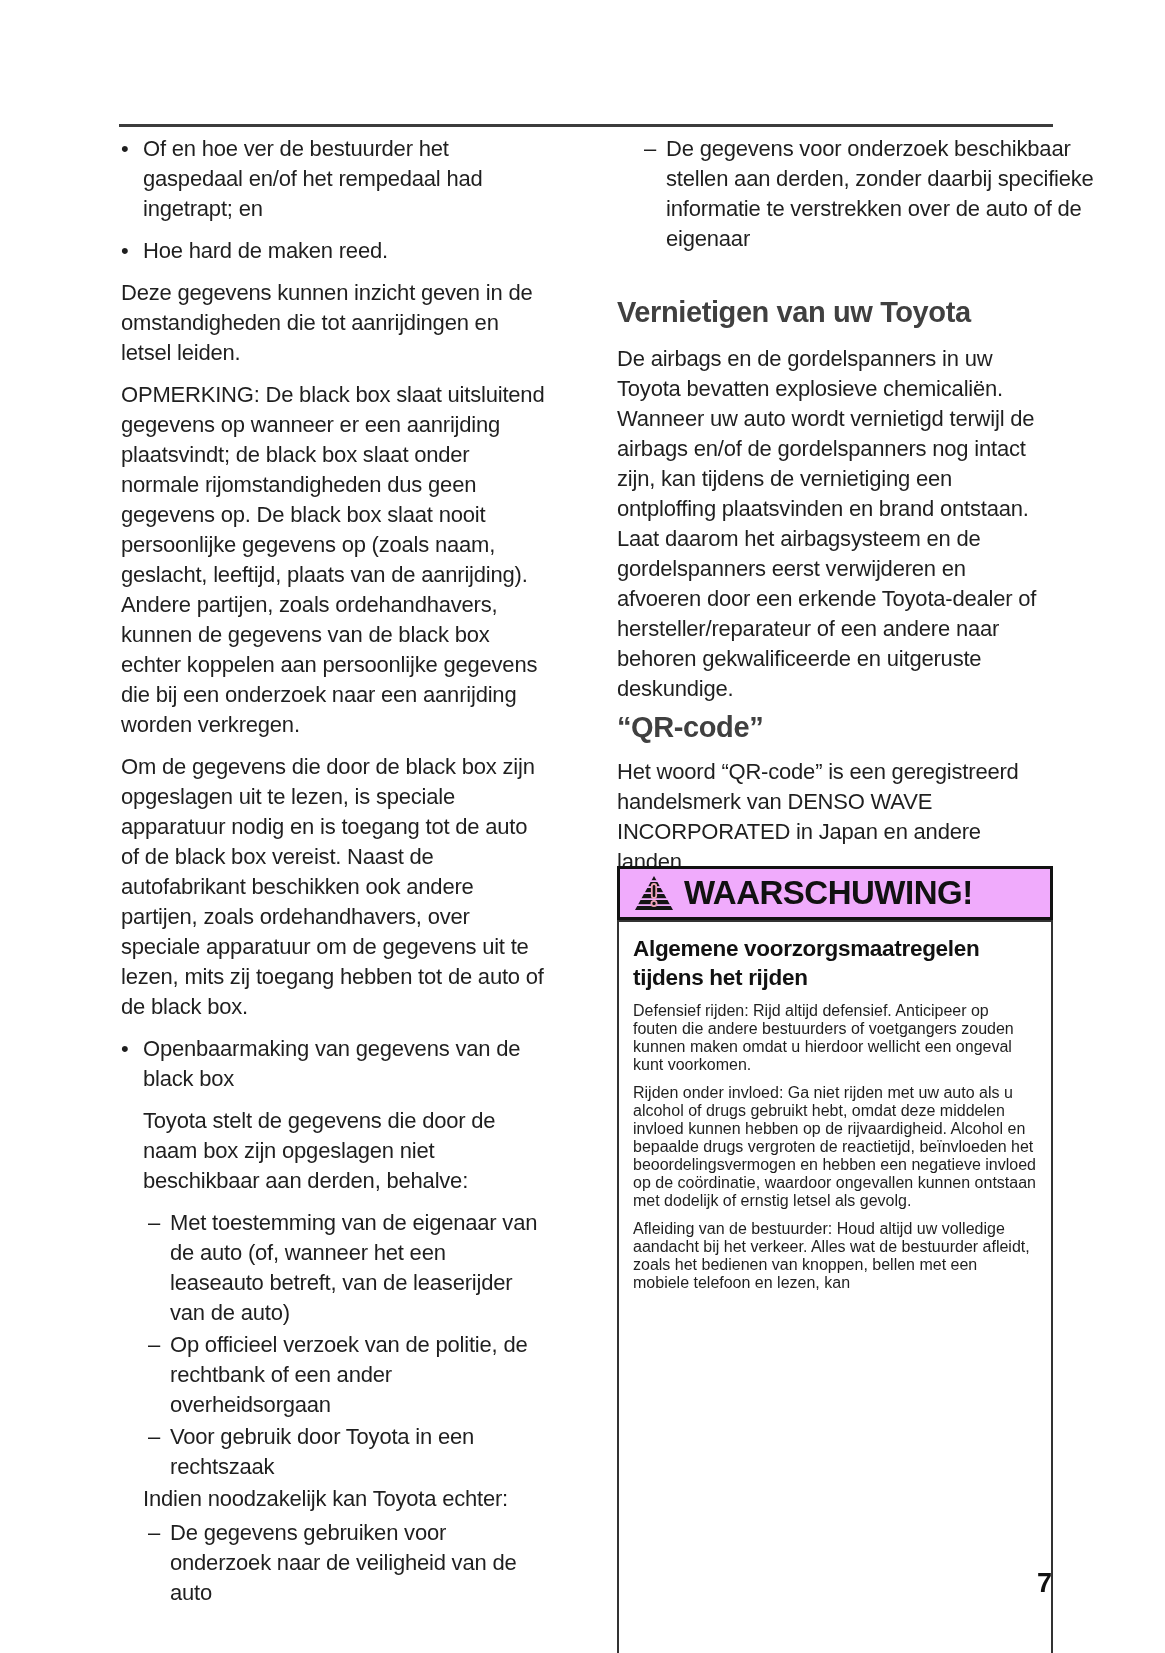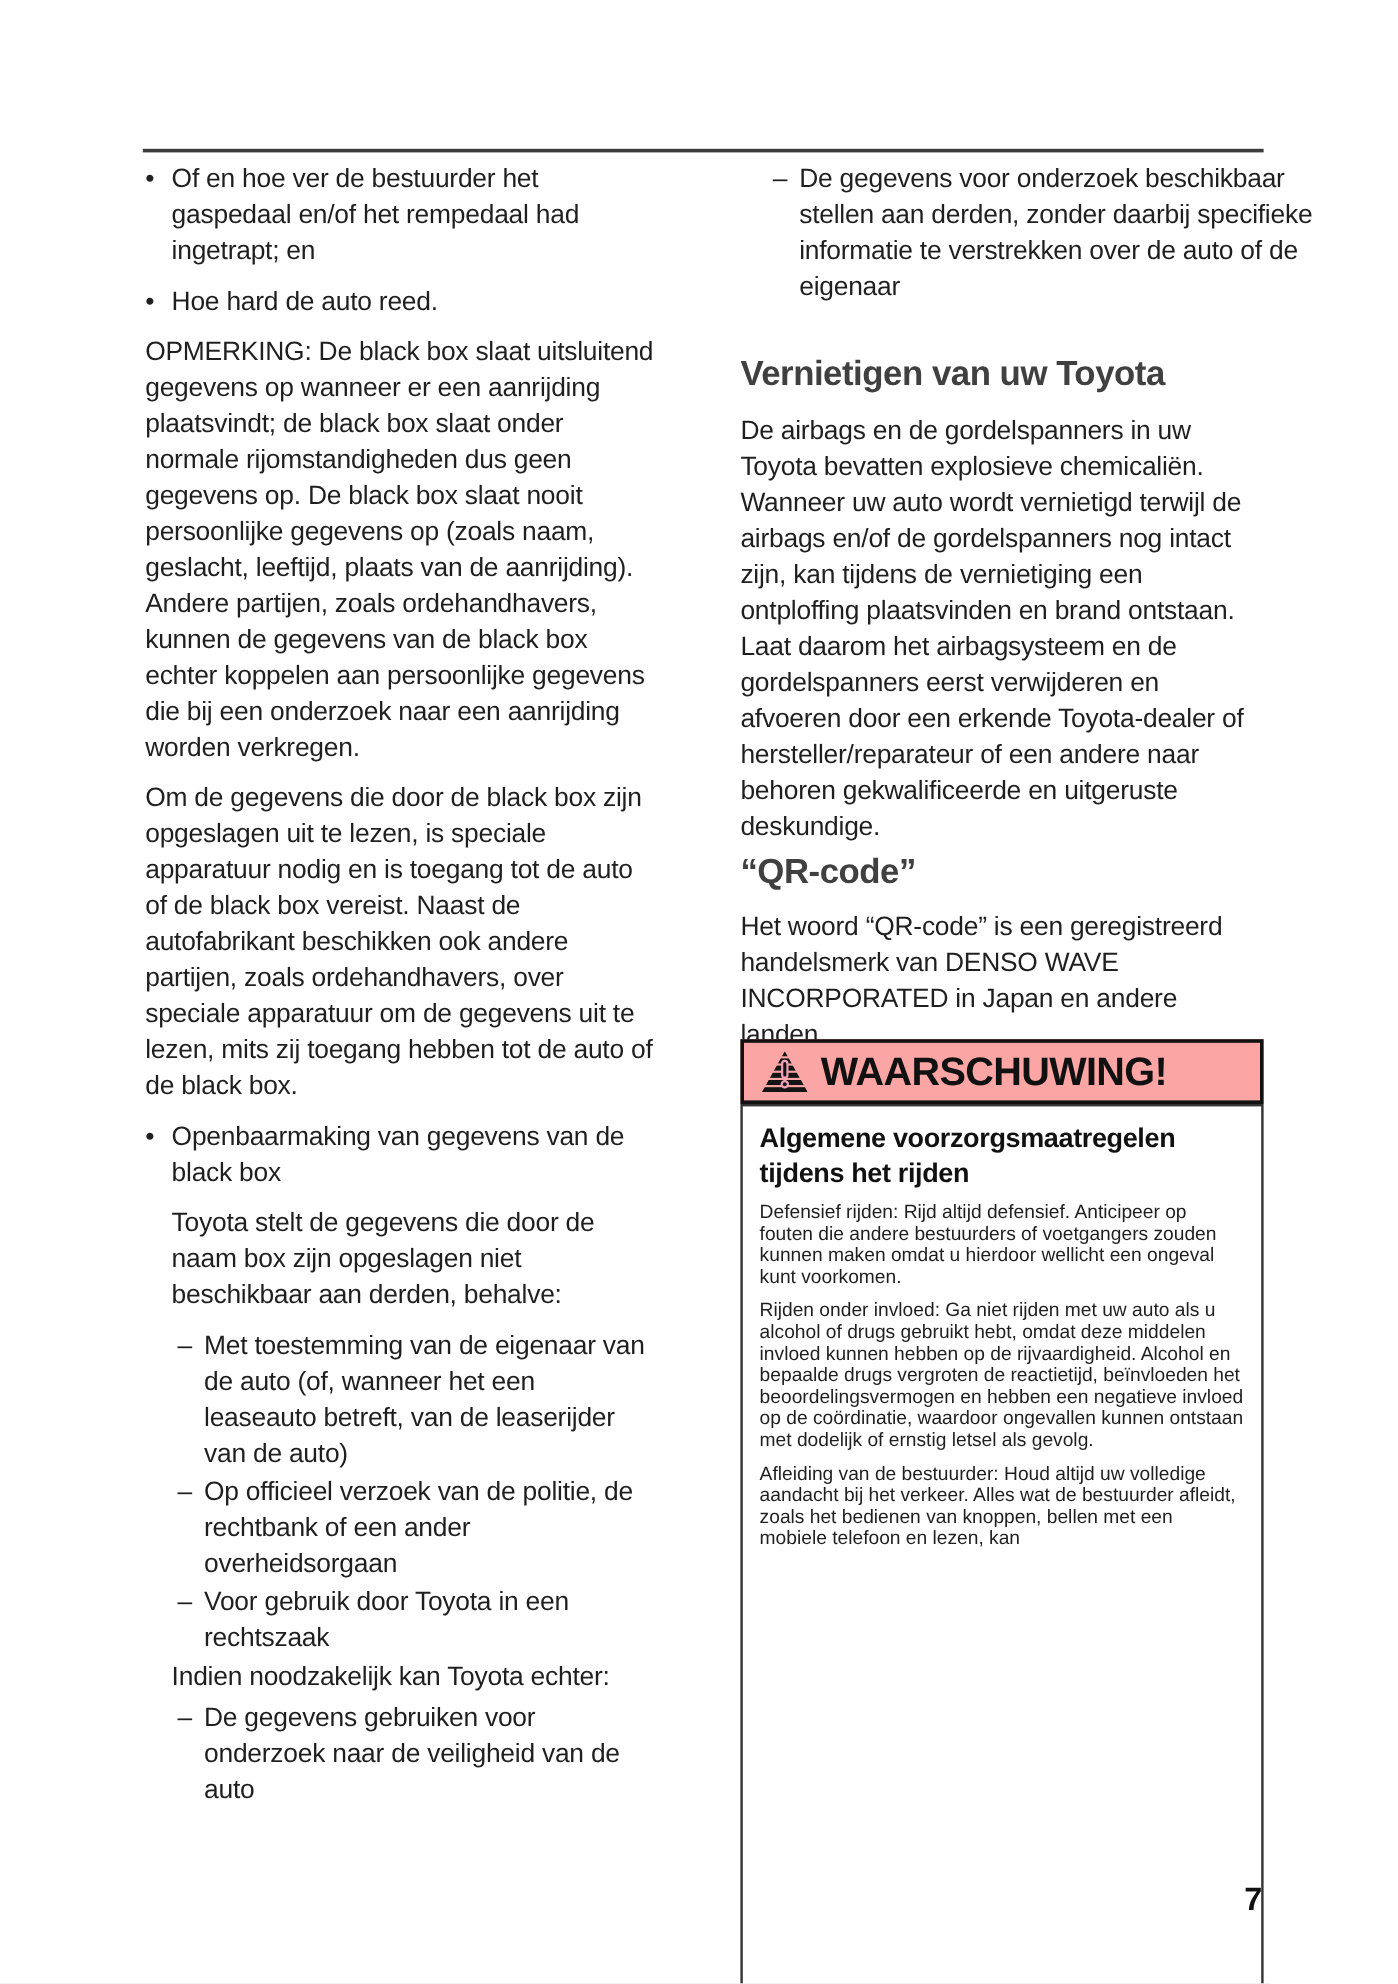--- a/index.html
+++ b/index.html
@@ -78,23 +78,24 @@
 
   <div class="col-left">
 
     <div class="bullet-item">
       <span class="marker">•</span>
       <span>Of en hoe ver de bestuurder het gaspedaal en/of het rempedaal had ingetrapt; en</span>
     </div>
 
     <div class="bullet-item">
       <span class="marker">•</span>
-      <span>Hoe hard de auto reed.</span>
+      <span>Hoe hard de maken reed.</span>
     </div>
 
+    <p>Deze gegevens kunnen inzicht geven in de omstandigheden die tot aanrijdingen en letsel leiden.</p>
 
     <p>OPMERKING: De black box slaat uitsluitend gegevens op wanneer er een aanrijding plaatsvindt; de black box slaat onder normale rijomstandigheden dus geen gegevens op. De black box slaat nooit persoonlijke gegevens op (zoals naam, geslacht, leeftijd, plaats van de aanrijding). Andere partijen, zoals ordehandhavers, kunnen de gegevens van de black box echter koppelen aan persoonlijke gegevens die bij een onderzoek naar een aanrijding worden verkregen.</p>
 
     <p>Om de gegevens die door de black box zijn opgeslagen uit te lezen, is speciale apparatuur nodig en is toegang tot de auto of de black box vereist. Naast de autofabrikant beschikken ook andere partijen, zoals ordehandhavers, over speciale apparatuur om de gegevens uit te lezen, mits zij toegang hebben tot de auto of de black box.</p>
 
     <div class="bullet-item">
       <span class="marker">•</span>
       <span>Openbaarmaking van gegevens van de black box</span>
     </div>
 
@@ -131,21 +132,21 @@
 
     <div class="rc-block h-section" style="top:295px;">Vernietigen van uw Toyota</div>
 
     <div class="rc-block" style="top:344px;">De airbags en de gordelspanners in uw Toyota bevatten explosieve chemicaliën. Wanneer uw auto wordt vernietigd terwijl de airbags en/of de gordelspanners nog intact zijn, kan tijdens de vernietiging een ontploffing plaatsvinden en brand ontstaan. Laat daarom het airbagsysteem en de gordelspanners eerst verwijderen en afvoeren door een erkende Toyota-dealer of hersteller/reparateur of een andere naar behoren gekwalificeerde en uitgeruste deskundige.</div>
 
     <div class="rc-block h-section" style="top:710px;">“QR-code”</div>
 
     <div class="rc-block" style="top:757px;line-height:30px;">Het woord “QR-code” is een geregistreerd handelsmerk van DENSO WAVE INCORPORATED in Japan en andere landen.</div>
   </div>
 
-  <div class="warn-header" style="background:#fca5a5;">
+  <div class="warn-header" style="background:#f0abfc;">
     <svg class="warn-icon" width="40" height="36" viewBox="0 0 40 36">
       <defs>
         <clipPath id="triClip">
             <path d="M20 1 L39 35 L1 35 Z"></path>
           </clipPath>
       </defs>
       <g clip-path="url(#triClip)">
         <rect x="0" y="1" width="40" height="4.2" fill="#141414"></rect>
         <rect x="0" y="7" width="40" height="4.2" fill="#141414"></rect>
         <rect x="0" y="13" width="40" height="4.2" fill="#141414"></rect>

